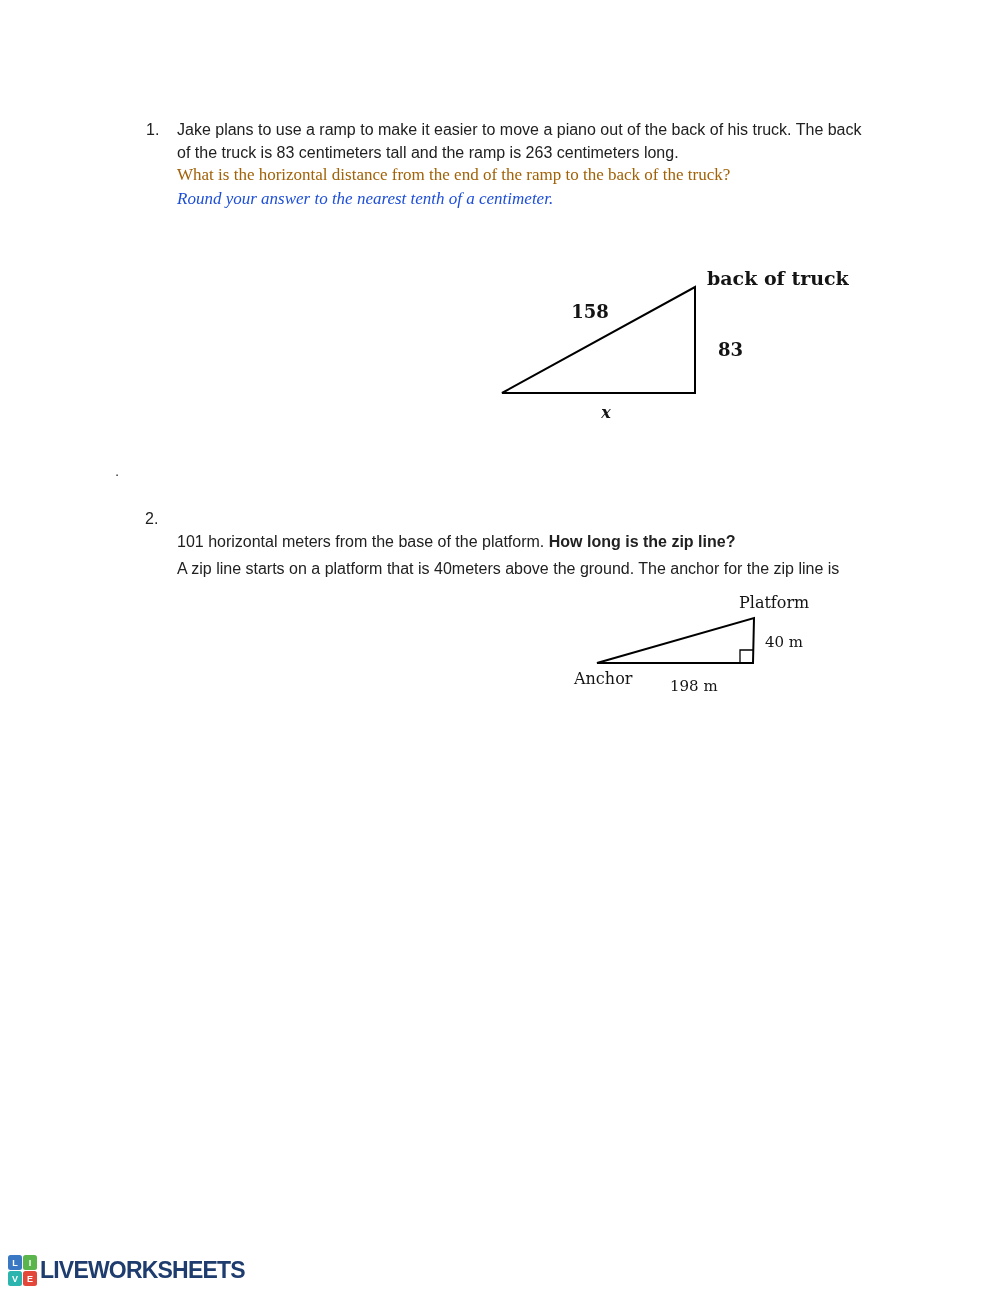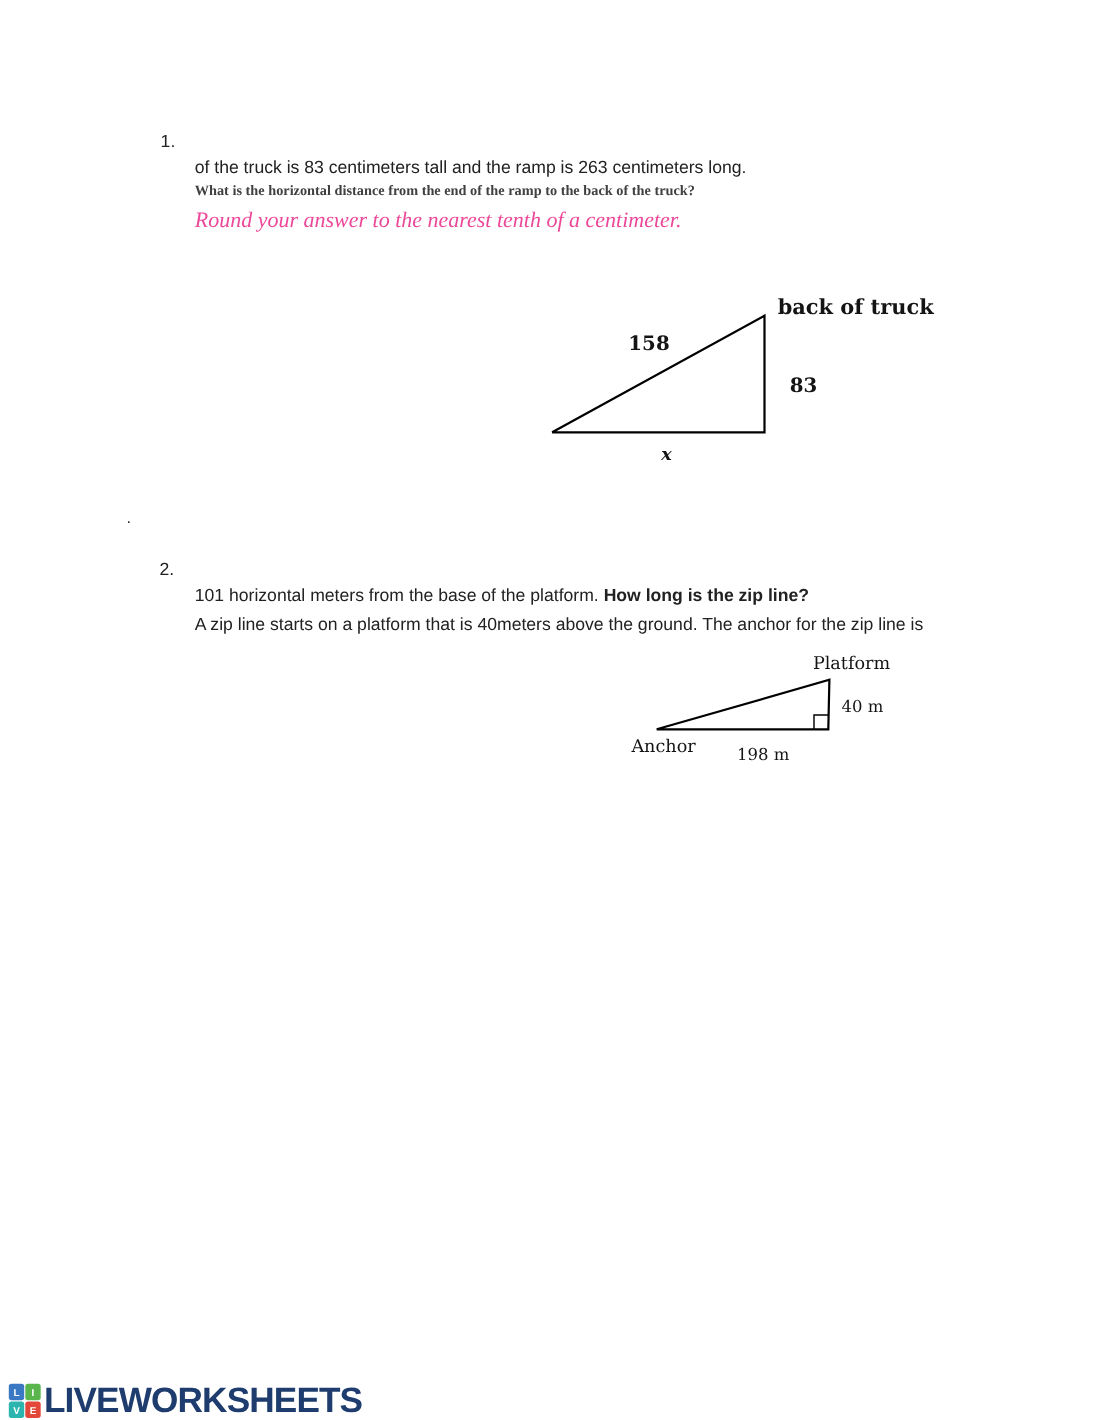--- a/index.html
+++ b/index.html
@@ -10,29 +10,29 @@
     height: 1291px;
     background: #ffffff;
     font-family: "Liberation Sans", sans-serif;
     color: #212121;
     overflow: hidden;
   }
   .abs { position: absolute; white-space: nowrap; }
   .body-text { font-size: 16px; line-height: 23px; color: #212121; }
   .q-bold {
     font-family: "Liberation Serif", serif;
-    font-weight: bold;
-    font-size: 13px;
-    color: #404040;
+    font-weight: normal;
+    font-size: 17px;
+    color: #a16207;
   }
   .q-italic {
     font-family: "Liberation Serif", serif;
     font-style: italic;
-    font-size: 20px;
-    color: #ec4899;
+    font-size: 17px;
+    color: #1d4ed8;
   }
   .bold-sans { font-weight: bold; }
   .diagrams { position: absolute; left: 0; top: 0; }
   .diagrams text { fill: #141414; }
   .dlabel-bold {
     font-family: "DejaVu Serif", serif;
     font-weight: bold;
   }
   .dlabel {
     font-family: "DejaVu Serif", serif;
@@ -62,32 +62,33 @@
     display: flex;
     align-items: center;
     justify-content: center;
     color: #ffffff;
     font-size: 9px;
     font-weight: bold;
     border-radius: 2.5px;
     font-family: "Liberation Sans", sans-serif;
   }
   .logo-wordmark {
-    font-size: 32px;
+    font-size: 23px;
     font-weight: 800;
     letter-spacing: -0.8px;
     font-family: "Liberation Sans", sans-serif;
   }
 </style>
 </head>
 <body>
 
 <div class="page">
 
   <div class="abs body-text" style="left:146px; top:118px;">1.</div>
+  <div class="abs body-text" style="left:177px; top:118px;">Jake plans to use a ramp to make it easier to move a piano out of the back of his truck. The back</div>
   <div class="abs body-text" style="left:177px; top:141px;">of the truck is 83 centimeters tall and the ramp is 263 centimeters long.</div>
   <div class="abs q-bold" style="left:177px; top:165px;">What is the horizontal distance from the end of the ramp to the back of the truck?</div>
   <div class="abs q-italic" style="left:177px; top:189px;">Round your answer to the nearest tenth of a centimeter.</div>
 
   <div class="abs stray" style="left:115px; top:462px;">.</div>
 
   <div class="abs body-text" style="left:145px; top:507px;">2.</div>
   <div class="abs body-text" style="left:177px; top:521px;margin-top:36px;">A zip line starts on a platform that is 40meters above the ground. The anchor for the zip line is</div>
   <div class="abs body-text" style="left:177px; top:530px;">
     <span>101 horizontal meters from the base of the platform. </span><span class="bold-sans">How long is the zip line?</span>

